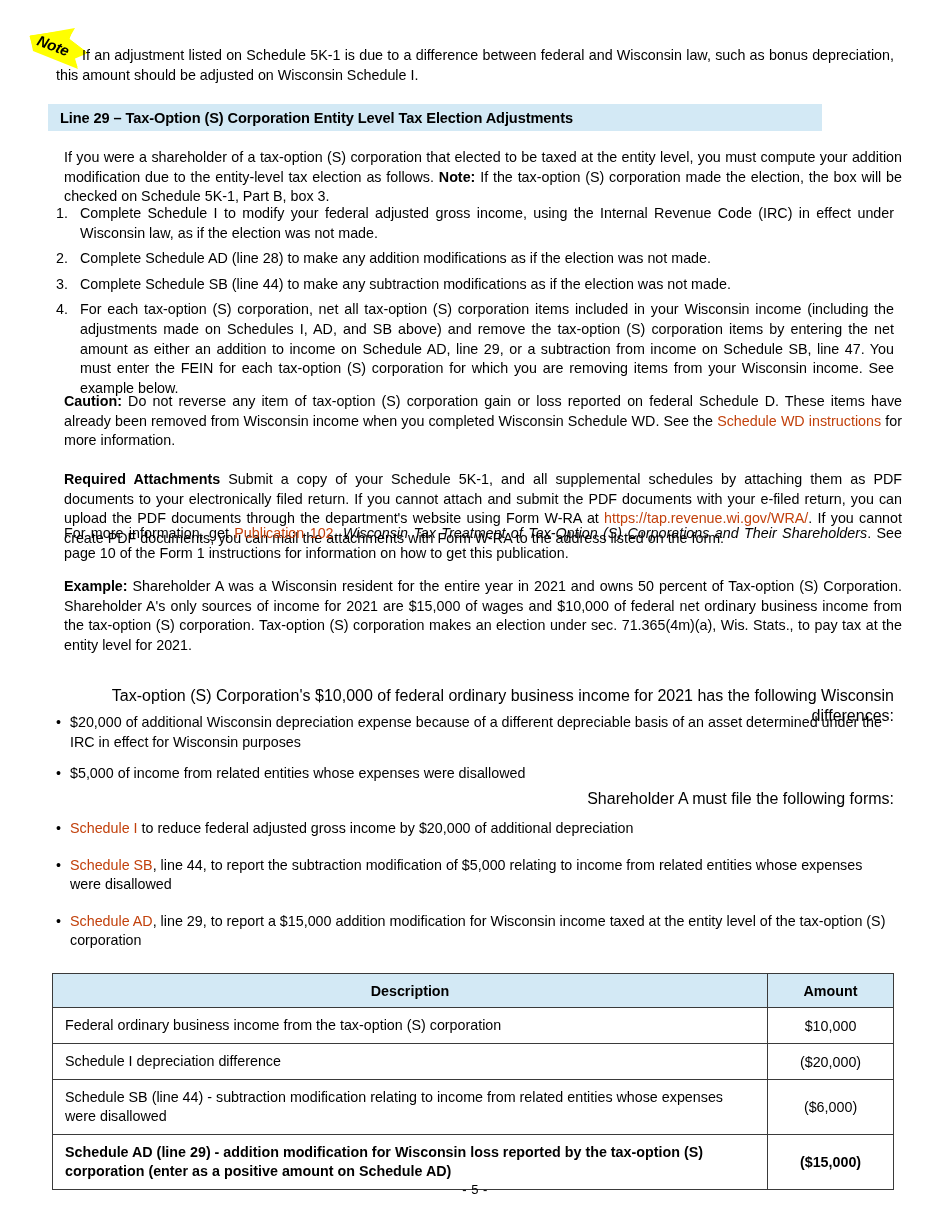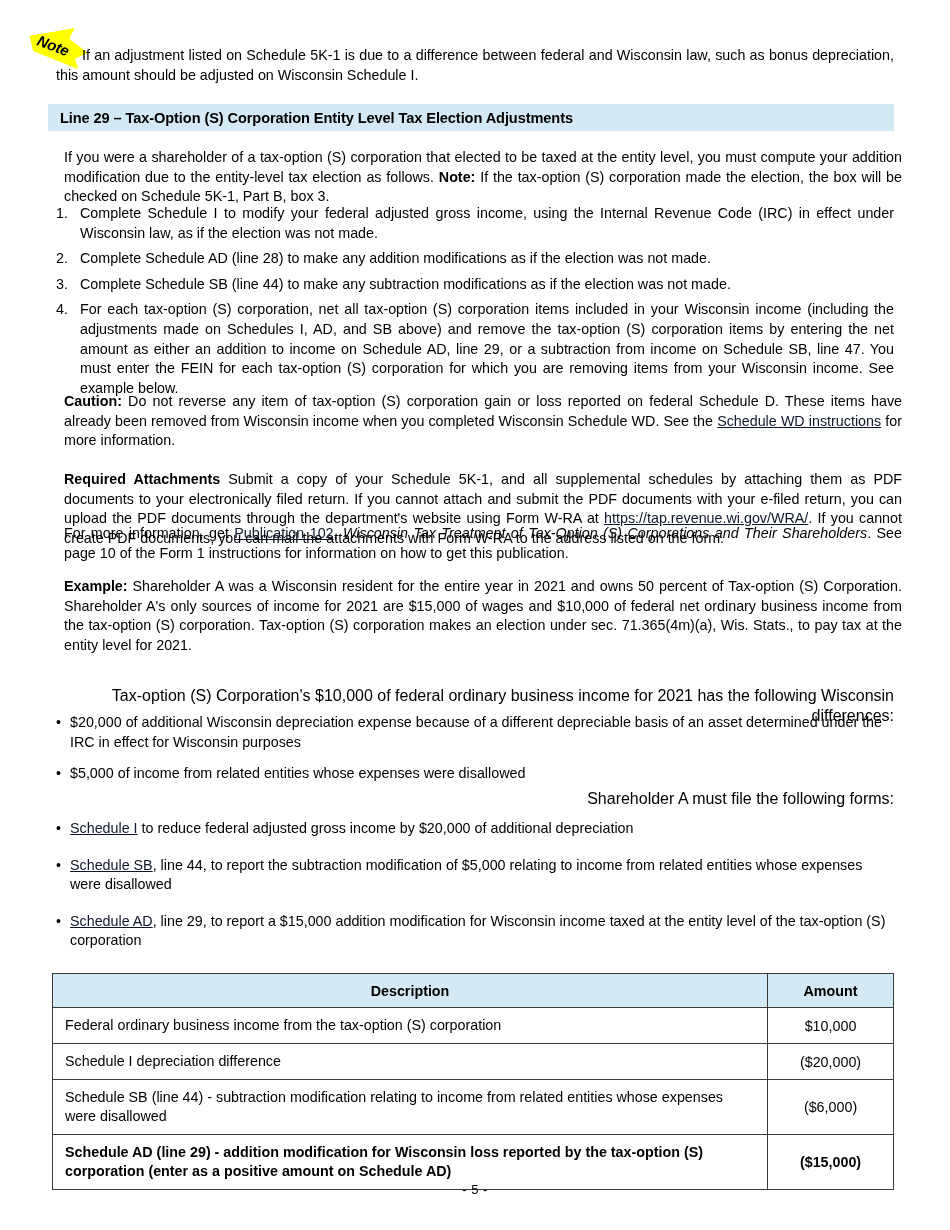--- a/index.html
+++ b/index.html
@@ -62,21 +62,21 @@
   .intro-para .indent-spacer {
     display: inline-block;
     width: 26px;
   }
 
   
   .section-bar {
     position: absolute;
     left: 48px;
     top: 104px;
-    width: 846px;
+    width: 774px;
     height: 27px;
     background: #d3e9f5;
     display: flex;
     align-items: center;
   }
   .section-bar .bar-title {
     padding-left: 12px;
     font-size: 14.6px;
     font-weight: bold;
     letter-spacing: -0.1px;
@@ -92,22 +92,21 @@
   }
   .para-left {
     font-size: 16px;
     line-height: 19.6px;
     text-align: right;
     margin: 0;
   }
   b, .b { font-weight: bold; }
   i, .i { font-style: italic; }
   .lnk {
-    color: #0f172a;
-    text-decoration: underline;
+    color: #c2410c;
   }
 
   
   .blk { position: absolute; left: 56px; width: 838px; }
 
   
   .olist { position: absolute; left: 56px; top: 204px; width: 838px; }
   .oitem {
     display: flex;
     font-size: 14.3px;

